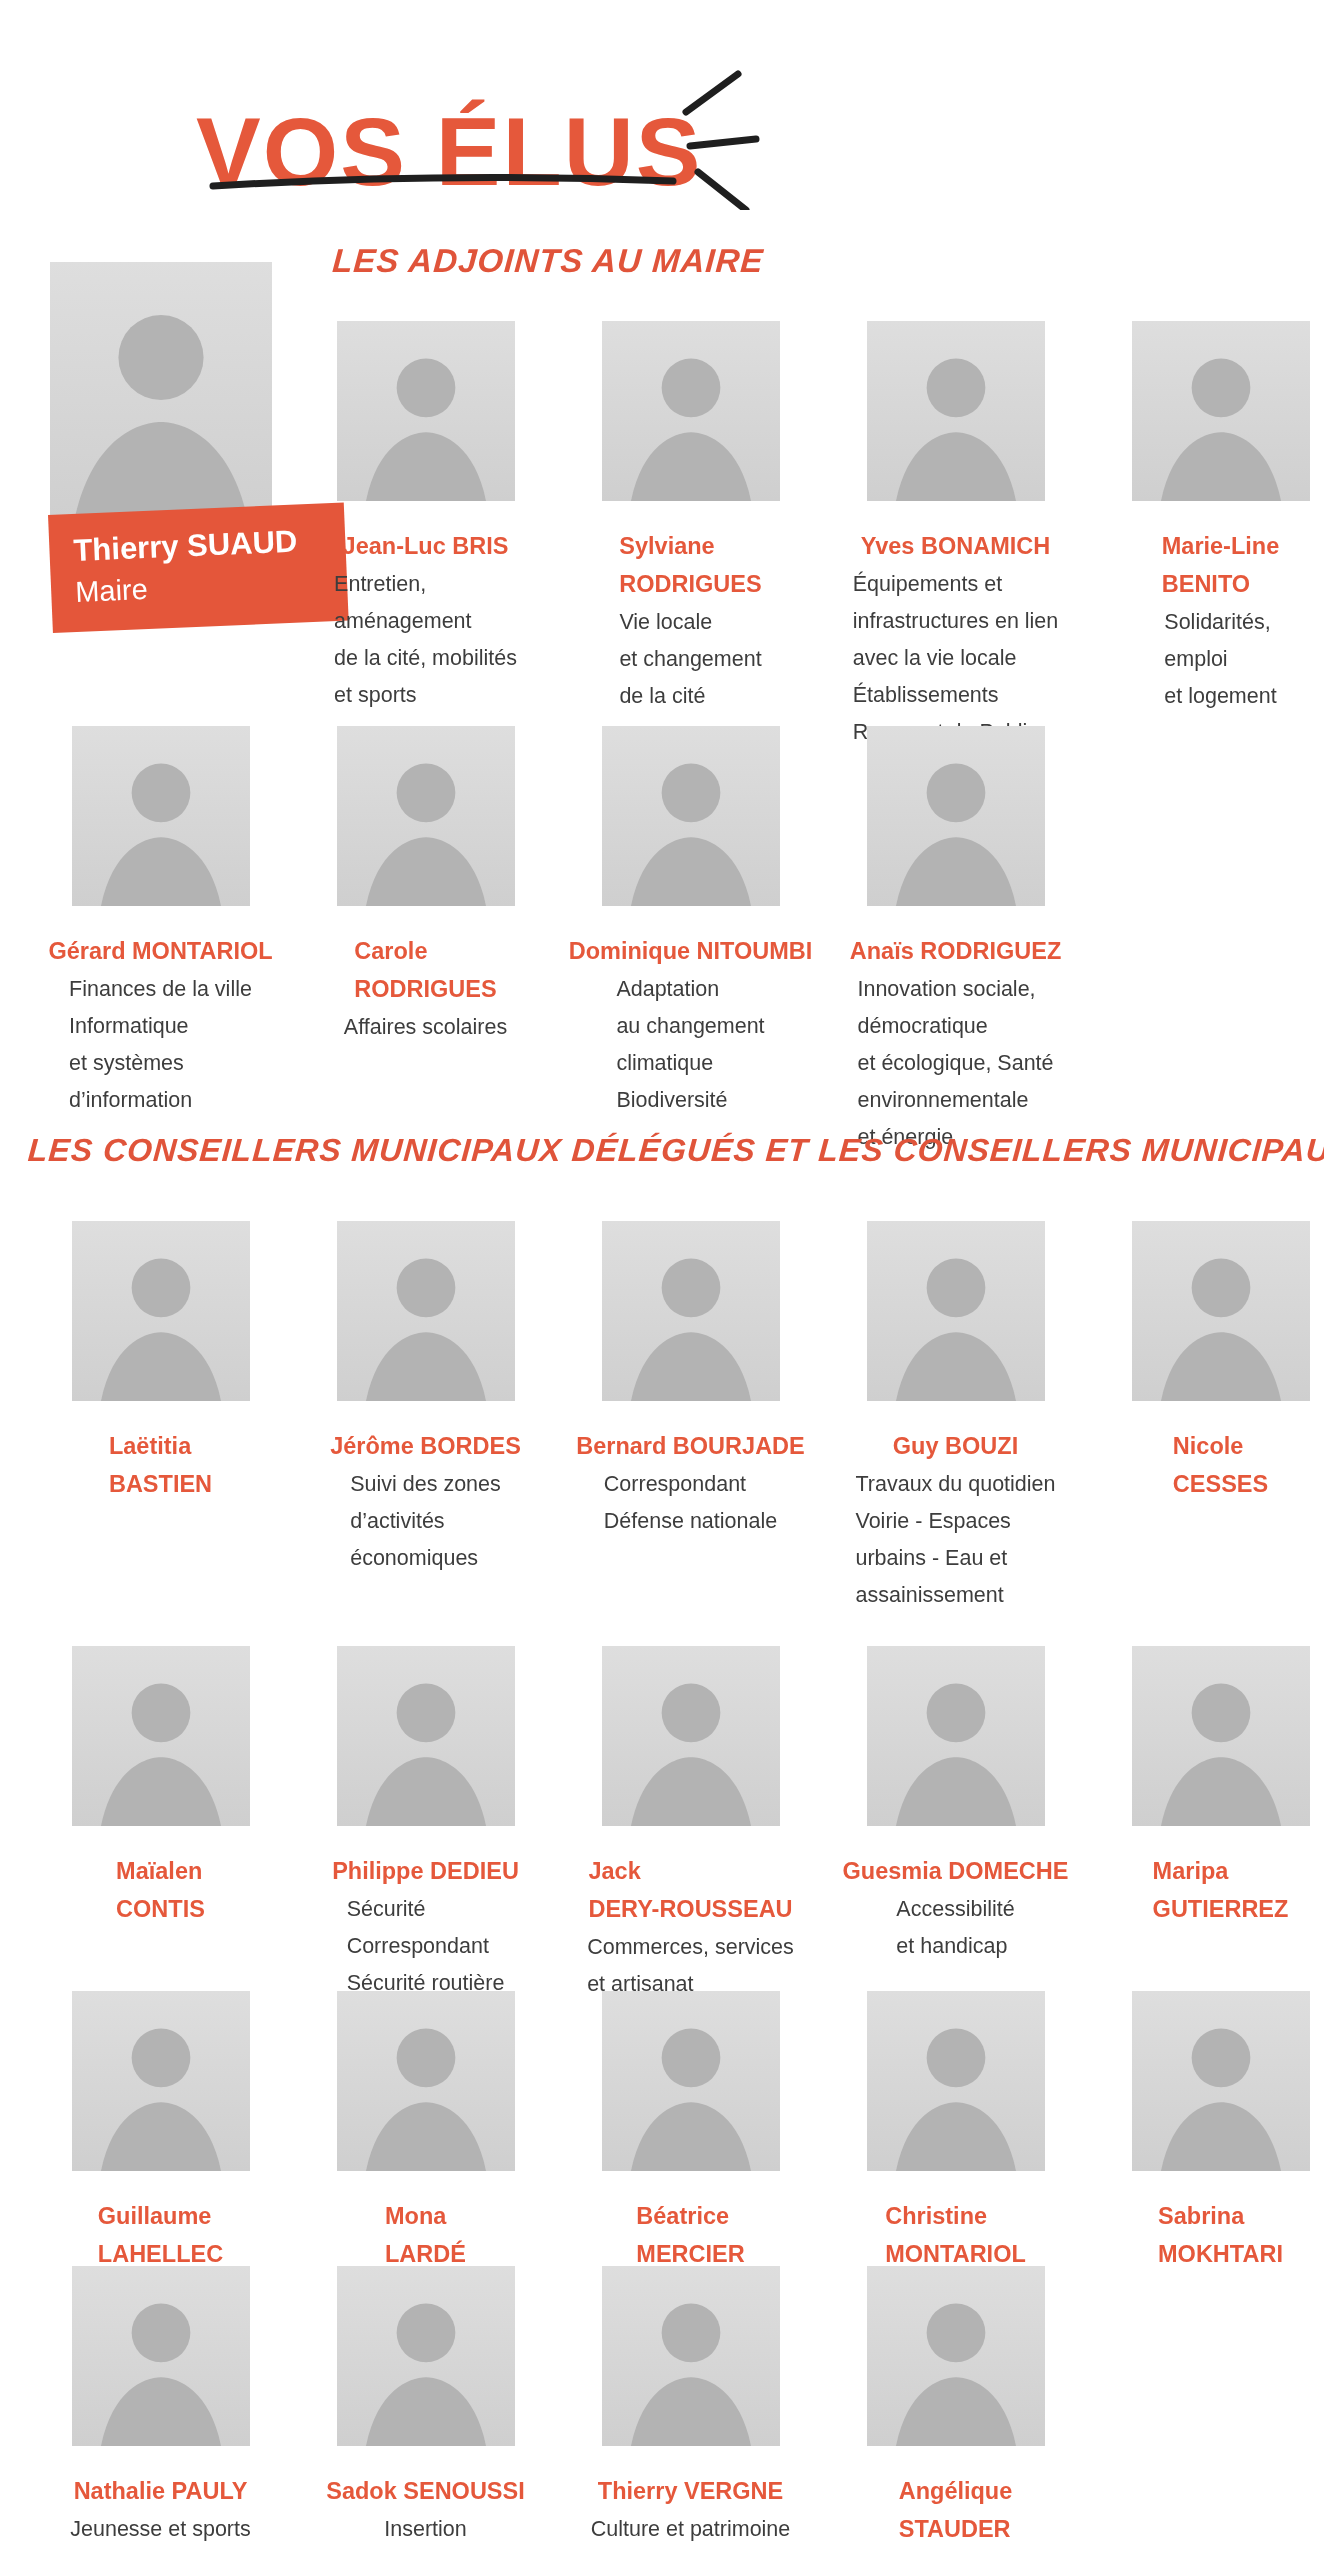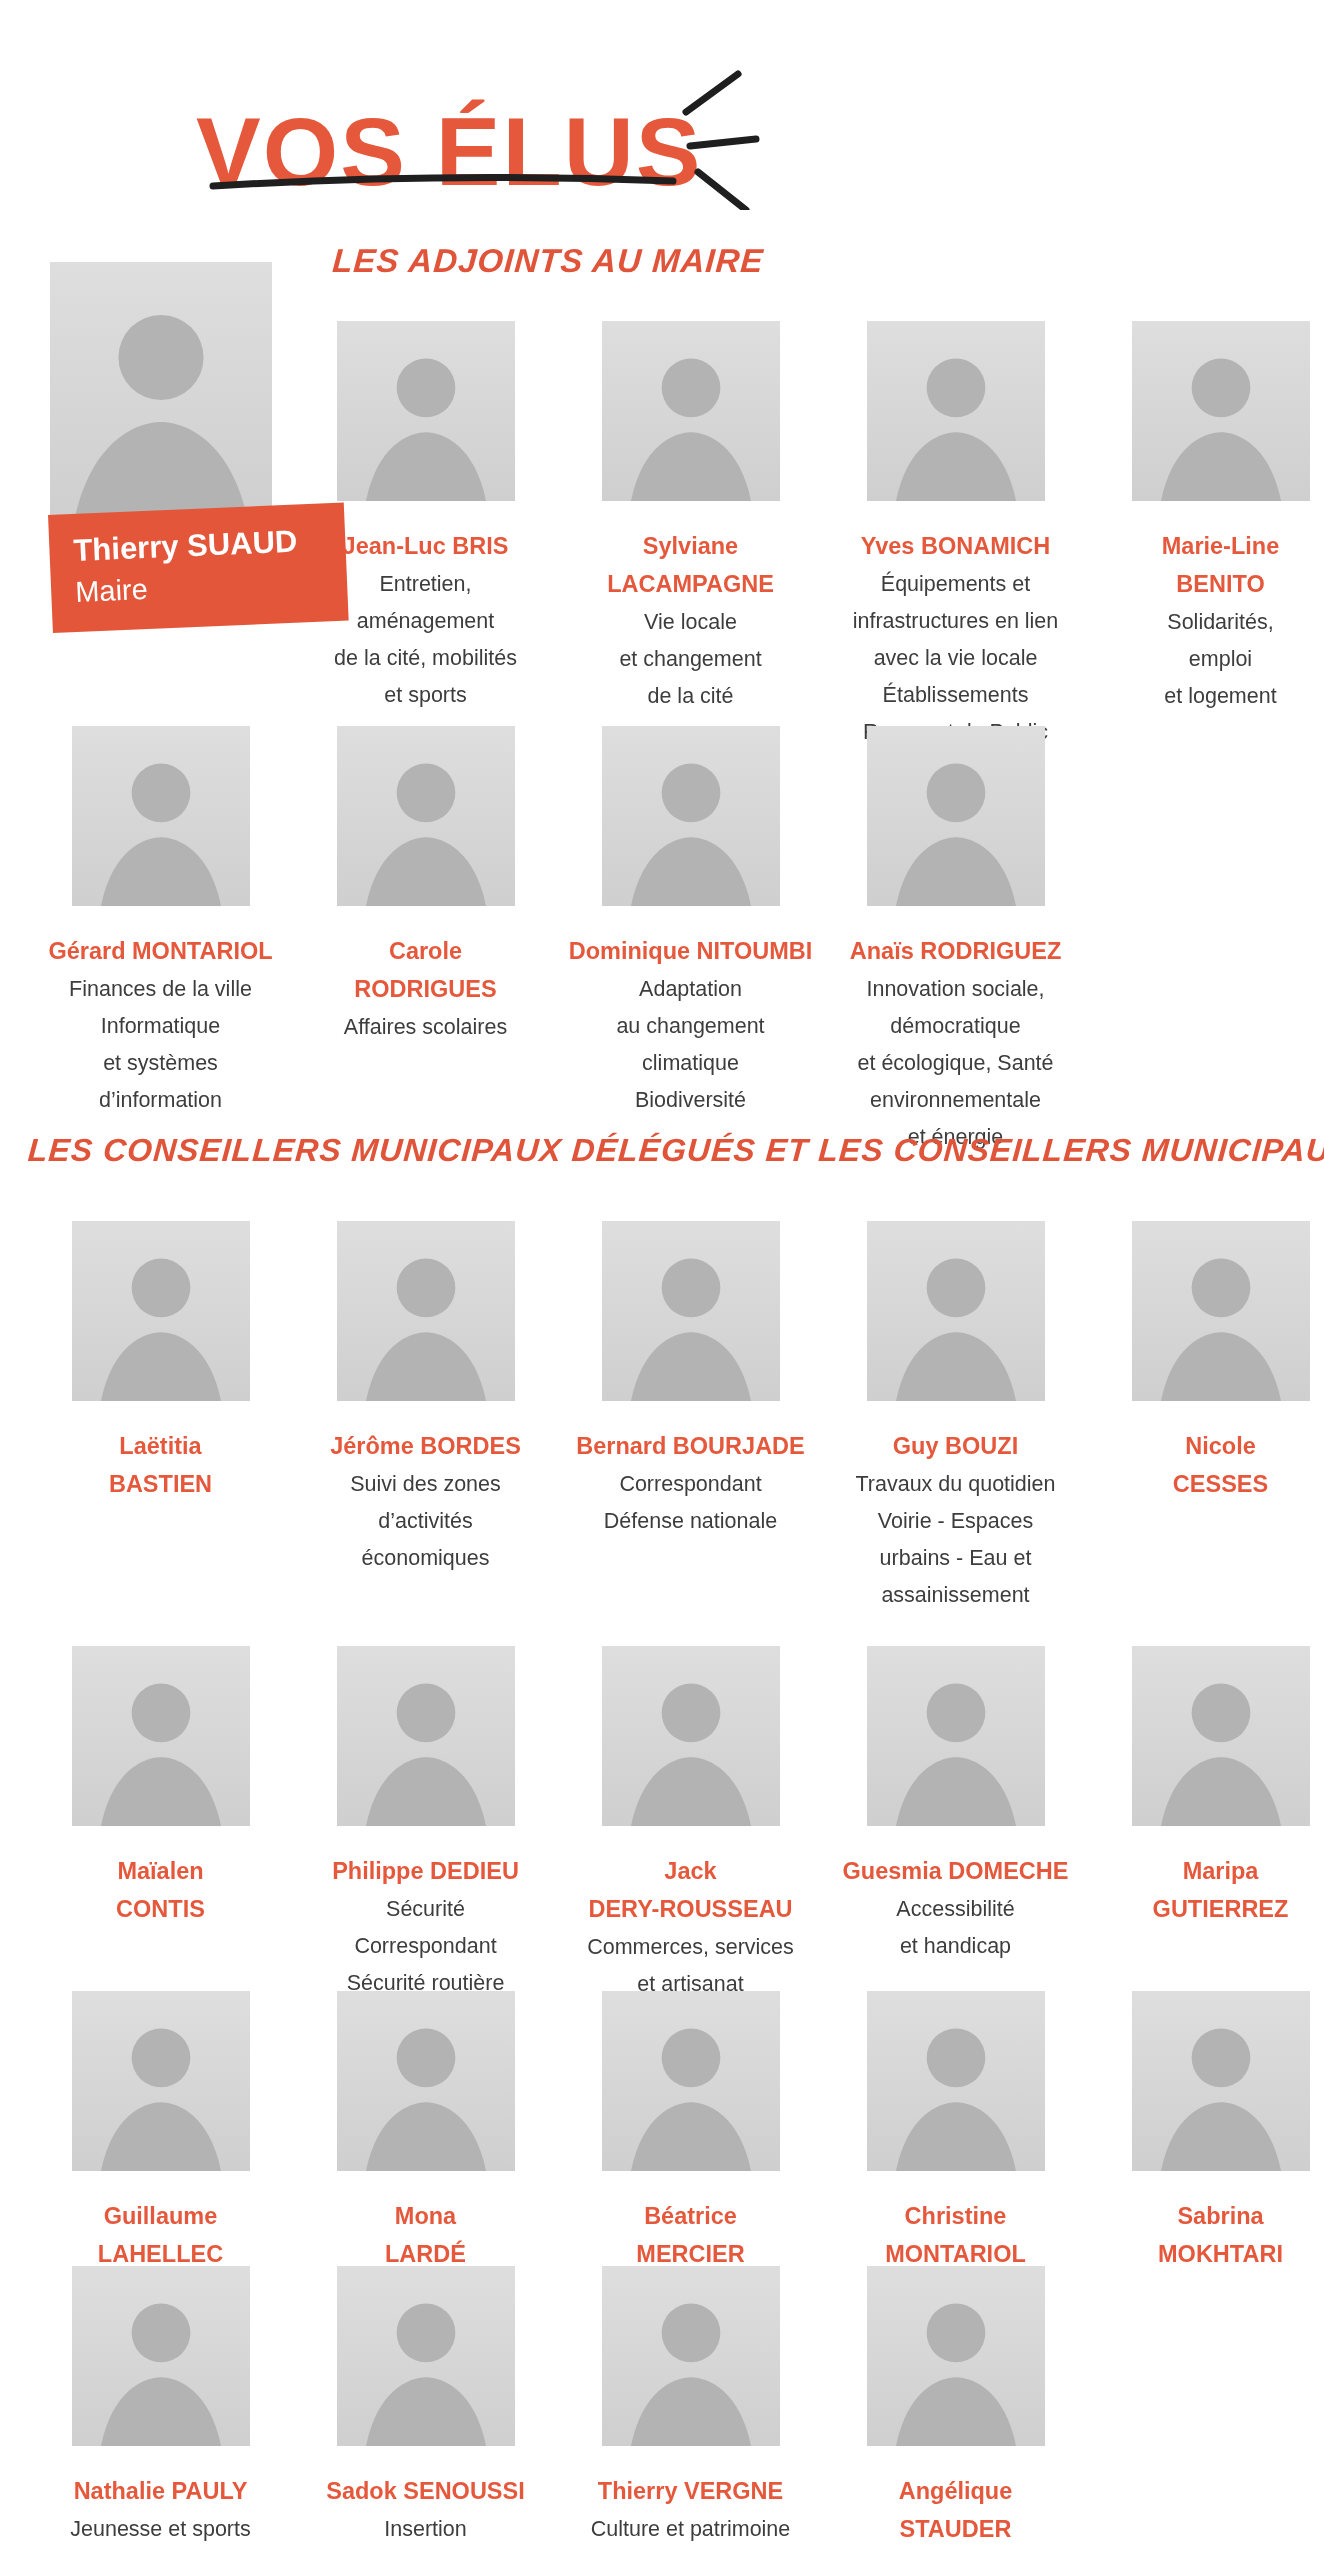--- a/index.html
+++ b/index.html
@@ -45,21 +45,21 @@
   .row.cols5{grid-template-columns:repeat(5,265px);left:0;width:1325px;}
   .row.adj-r1{top:305px;}
   .row.adj-r2{top:710px;}
   .row.con-r1{top:1205px;}
   .row.con-r2{top:1630px;}
   .row.con-r3{top:1975px;}
   .row.con-r4{top:2250px;}
 
   .card{
     display:flex;flex-direction:column;align-items:center;
-    text-align:center;
+    text-align:left;
   }
   .photo{
     width:178px;height:180px;flex:0 0 auto;
     background:linear-gradient(180deg,var(--photo-bg1),var(--photo-bg2));
     margin-bottom:26px;overflow:hidden;
   }
   .photo svg{display:block;width:100%;height:100%;}
   .elu-name{
     color:var(--accent);font-weight:700;
     font-size:23.5px;line-height:38px;
@@ -139,21 +139,21 @@
 de la cité, mobilités
 et sports</div>
     </figure>
     <figure class="card">
       <div class="photo">
           <svg viewBox="0 0 100 100">
             <use href="#silhouette"></use>
           </svg>
         </div>
       <div class="elu-name">Sylviane
-LACAMPAGNE</div>
+RODRIGUES</div>
       <div class="elu-role">Vie locale
 et changement
 de la cité</div>
     </figure>
     <figure class="card">
       <div class="photo">
           <svg viewBox="0 0 100 100">
             <use href="#silhouette"></use>
           </svg>
         </div>

